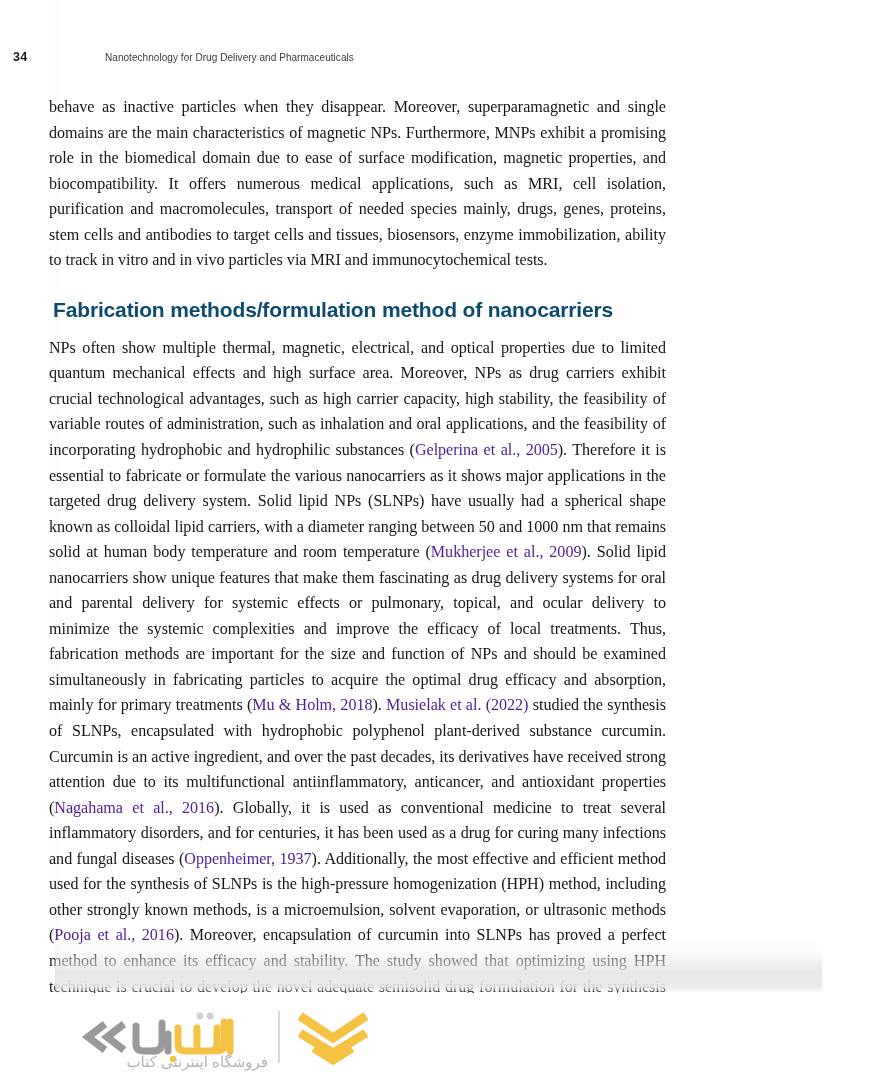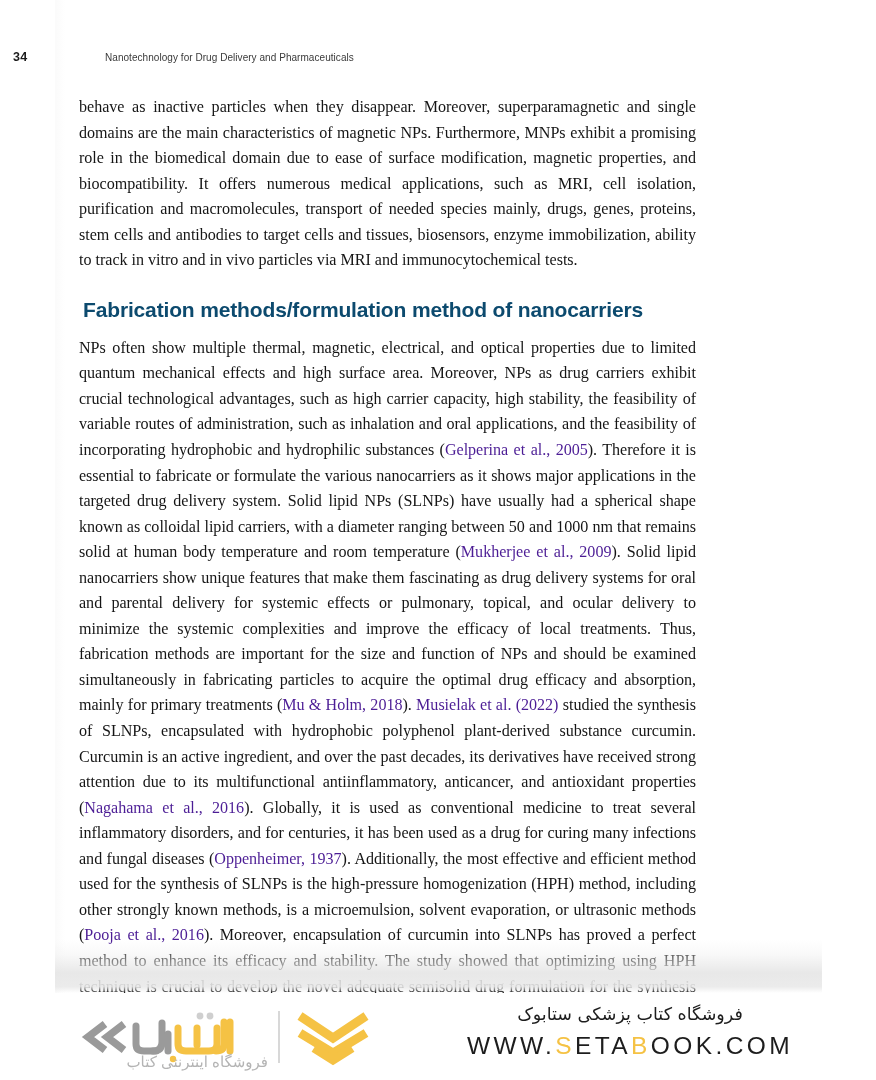--- a/index.html
+++ b/index.html
@@ -71,21 +71,21 @@
   .book-title {
     font-size: 10px;
     color: #3a3a3a;
     letter-spacing: 0.05px;
     font-weight: 400;
   }
 
   
   .column {
     position: absolute;
-    left: 79px;
+    left: 49px;
     top: 94px;
     width: 617px;
   }
   p.body-par {
     margin: 0;
     text-align: justify;
     text-justify: inter-word;
     font-size: 16.1px;
     line-height: 25.55px;
     color: #151515;
@@ -255,19 +255,15 @@
         <svg width="78" height="58" viewBox="0 0 78 58">
           <g fill="none" stroke="#f5c244" stroke-width="9" stroke-linecap="butt" stroke-linejoin="miter">
             <polyline points="6,8 39,30 72,8"></polyline>
             <polyline points="6,25 39,45 72,25"></polyline>
             <polyline points="20,40 39,52 58,40"></polyline>
           </g>
         </svg>
       </div>
     </div>
 
-    <div class="brand-right">
-      <div class="brand-fa">فروشگاه کتاب پزشکی ستابوک</div>
-      <div class="brand-url"><span>WWW.</span><span class="hl">S</span><span>ETA</span><span class="hl">B</span><span>OOK.COM</span></div>
-    </div>
 
   </div>
 </div>
 
 </body></html>

